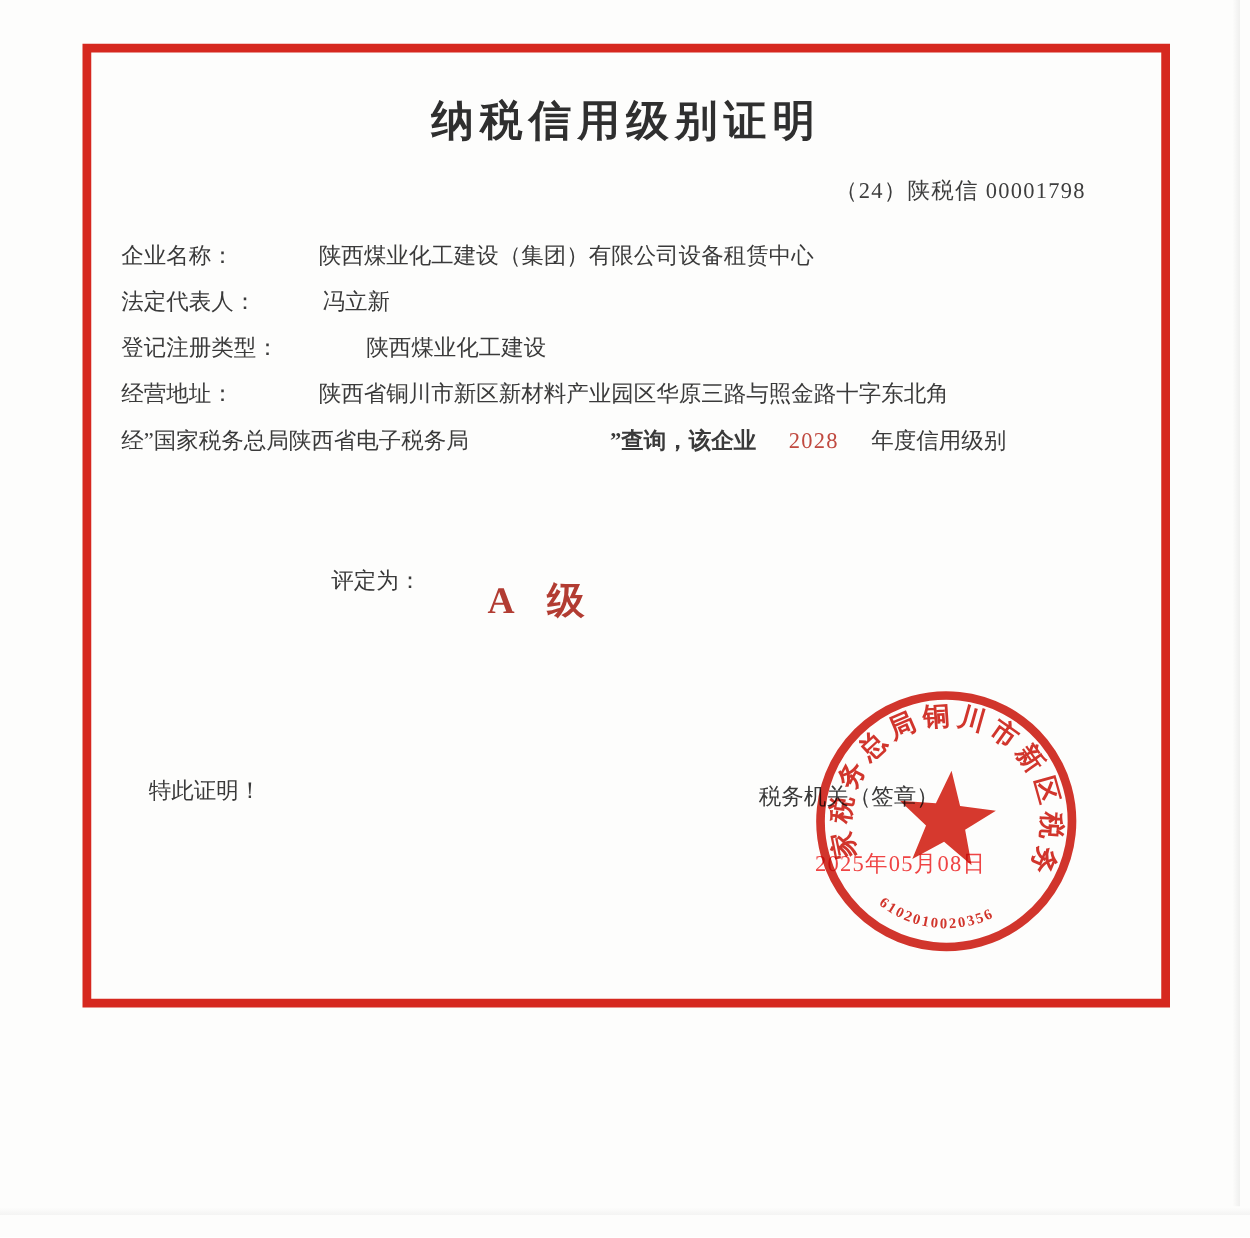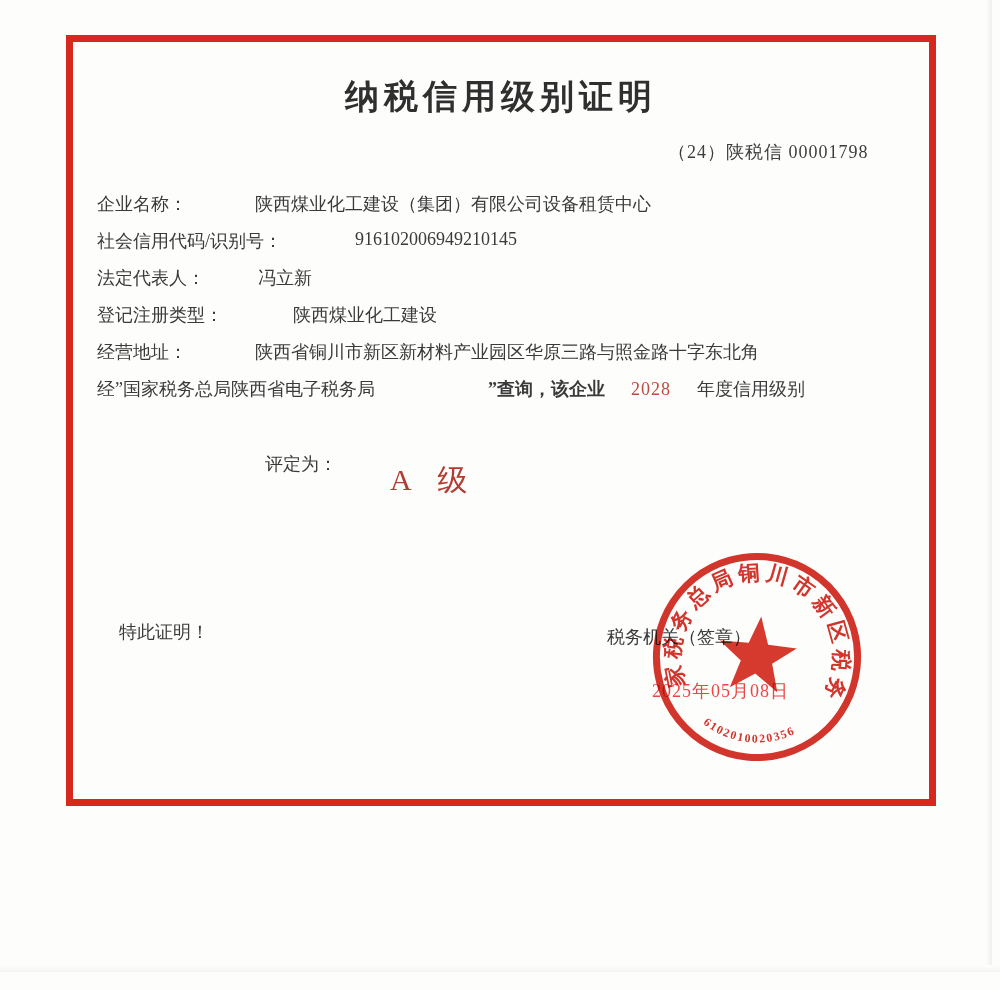--- a/index.html
+++ b/index.html
@@ -41,21 +41,21 @@
   .row-3 .val{left:196px;}
   .row-4 .val{left:158px;}
   .query-row{position:relative;height:37px;font-size:18px;white-space:nowrap;}
   .query-row .q-mid{margin-left:113px;font-weight:bold;}
   .query-row .q-year{margin-left:26px;color:#c04a40;letter-spacing:1px;}
   .query-row .q-suffix{margin-left:26px;}
 
   .rating-label{position:absolute;left:265px;top:452px;font-size:18px;}
   .rating-value{
     position:absolute;left:390px;top:460px;
-    font-size:30px;color:#b23c32;letter-spacing:10px;font-weight:400;
+    font-size:30px;color:#b23c32;letter-spacing:10px;font-weight:700;
   }
   .closing{position:absolute;left:95px;top:620px;font-size:18px;margin-left:24px;}
   .authority{position:absolute;left:607px;top:625px;font-size:18px;}
   .stamp-date{position:absolute;left:652px;top:679px;font-size:18px;color:#ef4444;letter-spacing:1px;}
 
   .seal{
     position:absolute;left:650px;top:550px;width:214px;height:214px;
     mix-blend-mode:multiply;opacity:0.93;
   }
   .seal text{font-family:"Liberation Serif","DejaVu Serif",serif;}
@@ -73,24 +73,20 @@
   <div class="cert-border"></div>
 
   <div class="title">纳税信用级别证明</div>
 
   <div class="doc-number">（24）陕税信  00001798</div>
 
   <div class="fields">
     <div class="field-row row-0">
       <span class="lab">企业名称：</span>
       <span class="val">陕西煤业化工建设（集团）有限公司设备租赁中心</span>
-    </div>
-    <div class="field-row row-1">
-      <span class="lab">社会信用代码/识别号：</span>
-      <span class="val">916102006949210145</span>
     </div>
     <div class="field-row row-2">
       <span class="lab">法定代表人：</span>
       <span class="val">冯立新</span>
     </div>
     <div class="field-row row-3">
       <span class="lab">登记注册类型：</span>
       <span class="val">陕西煤业化工建设</span>
     </div>
     <div class="field-row row-4">

